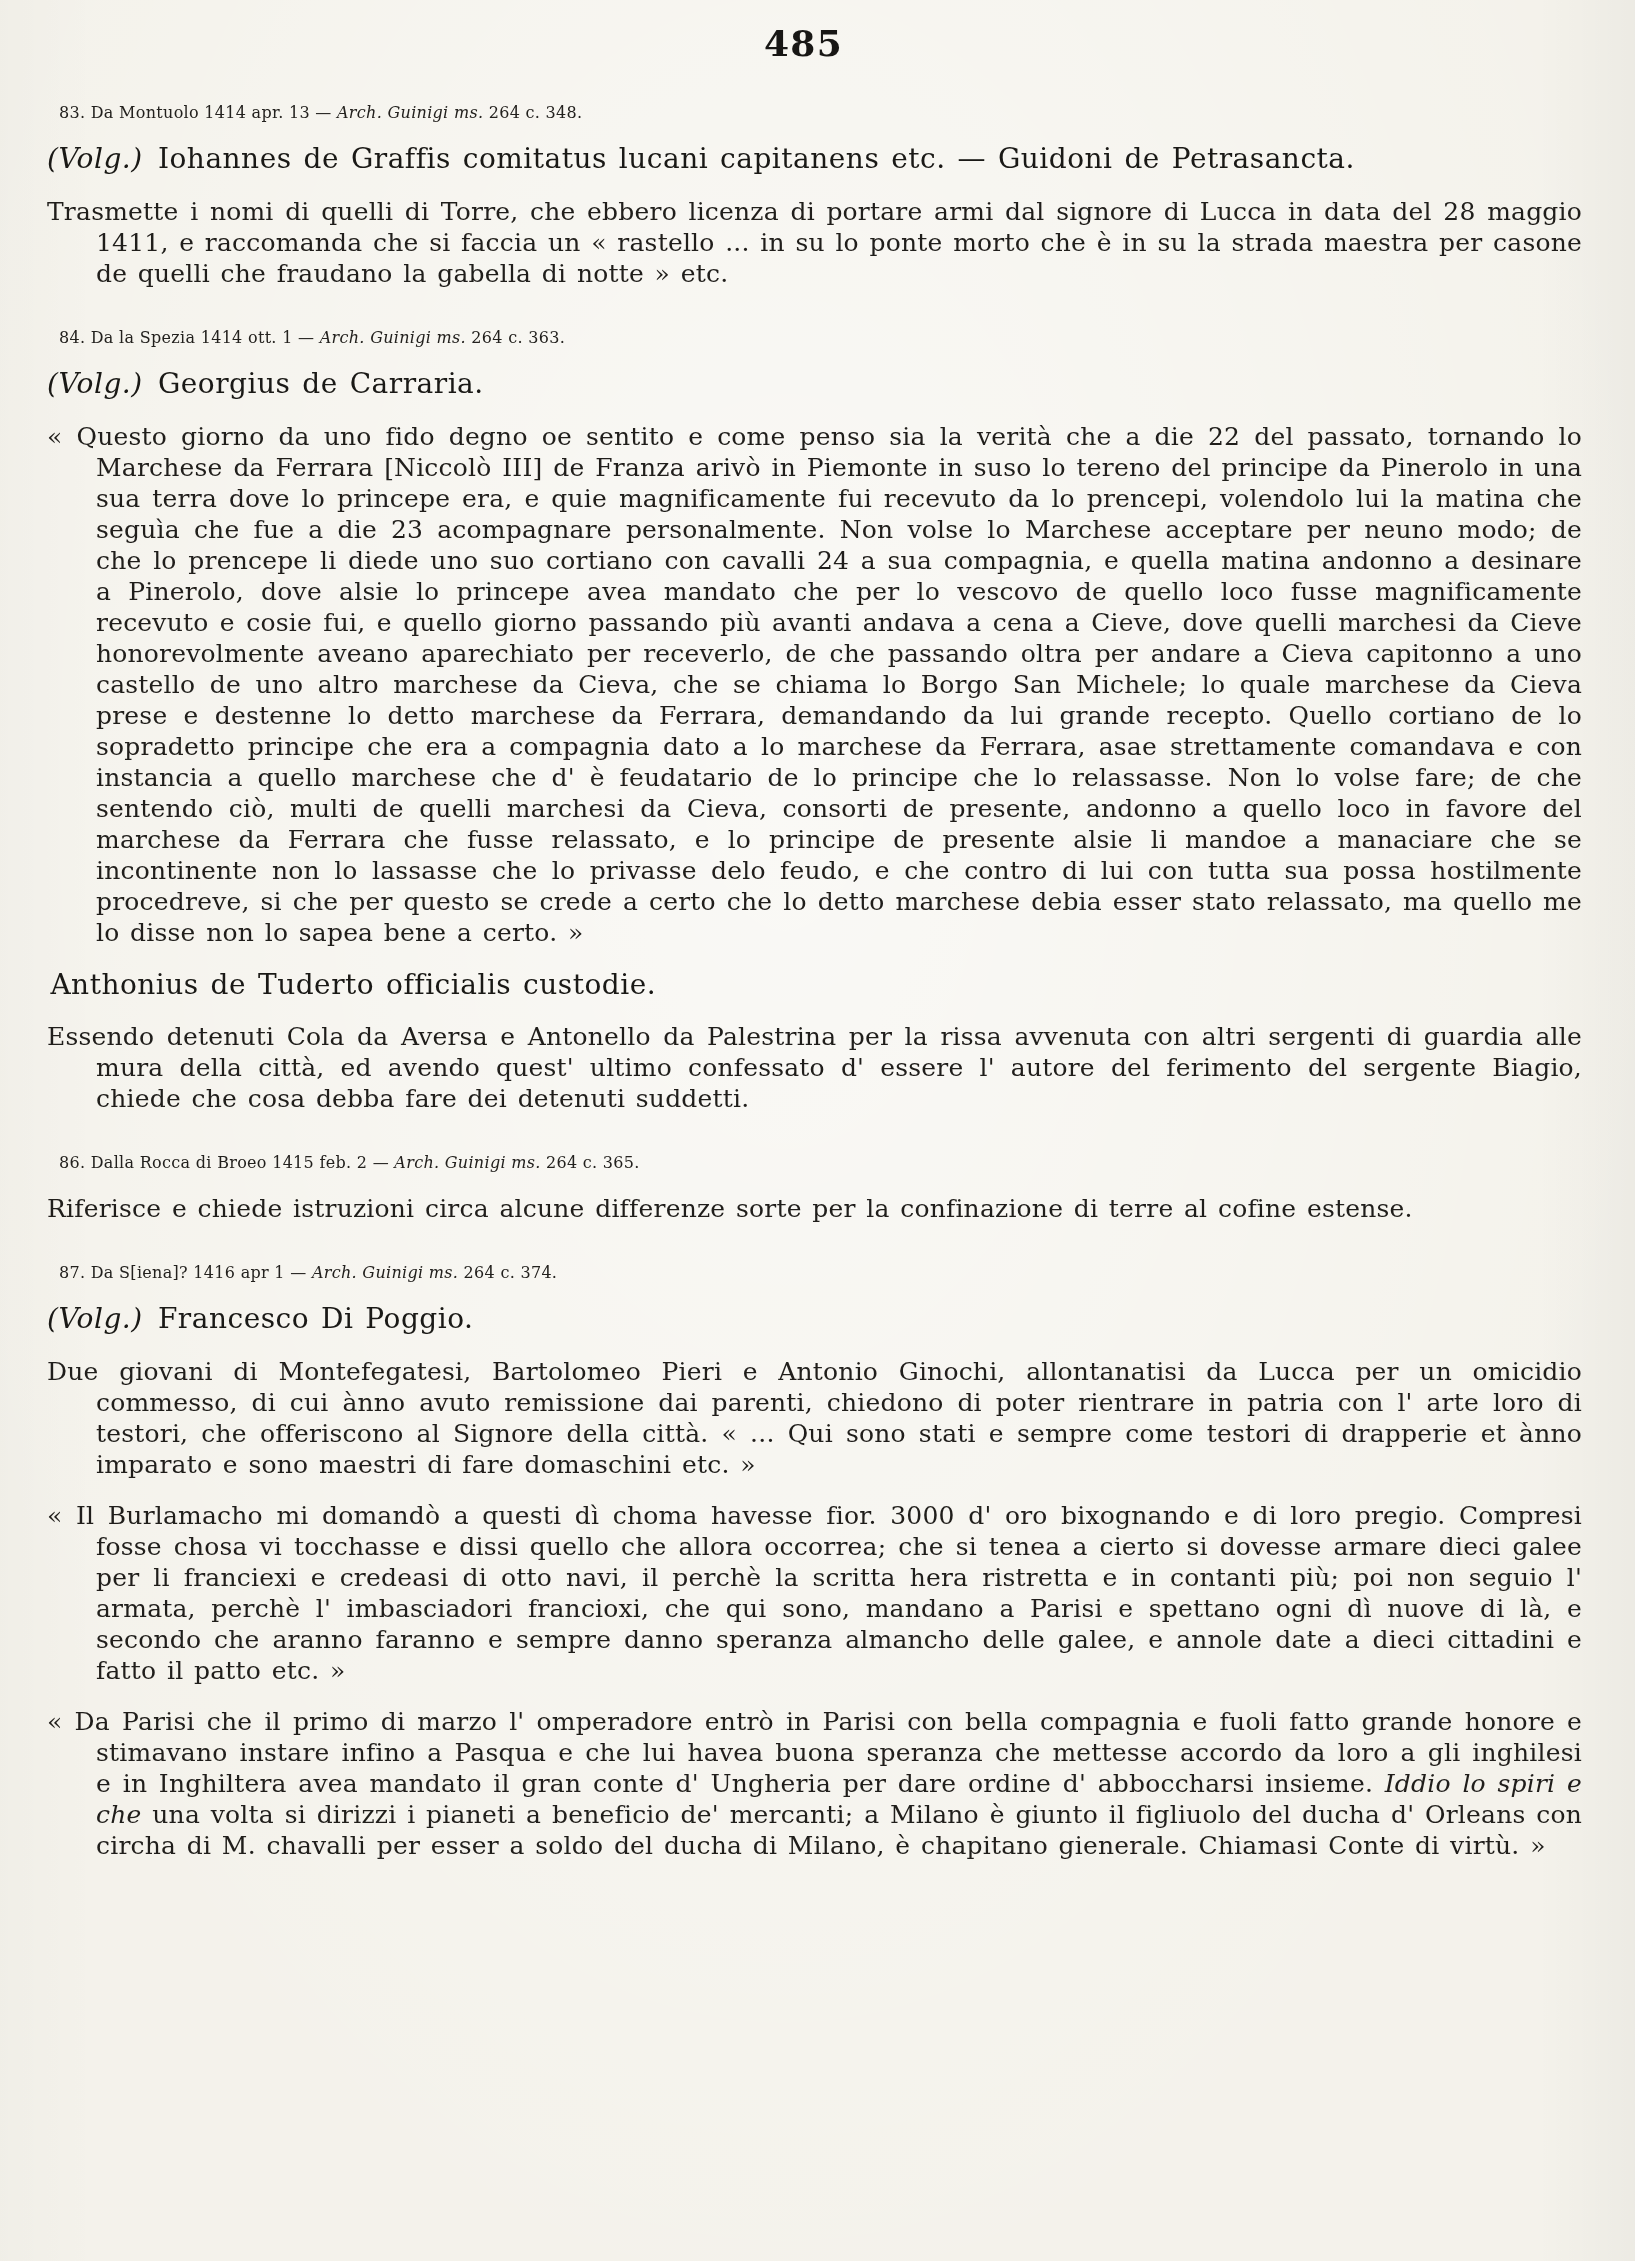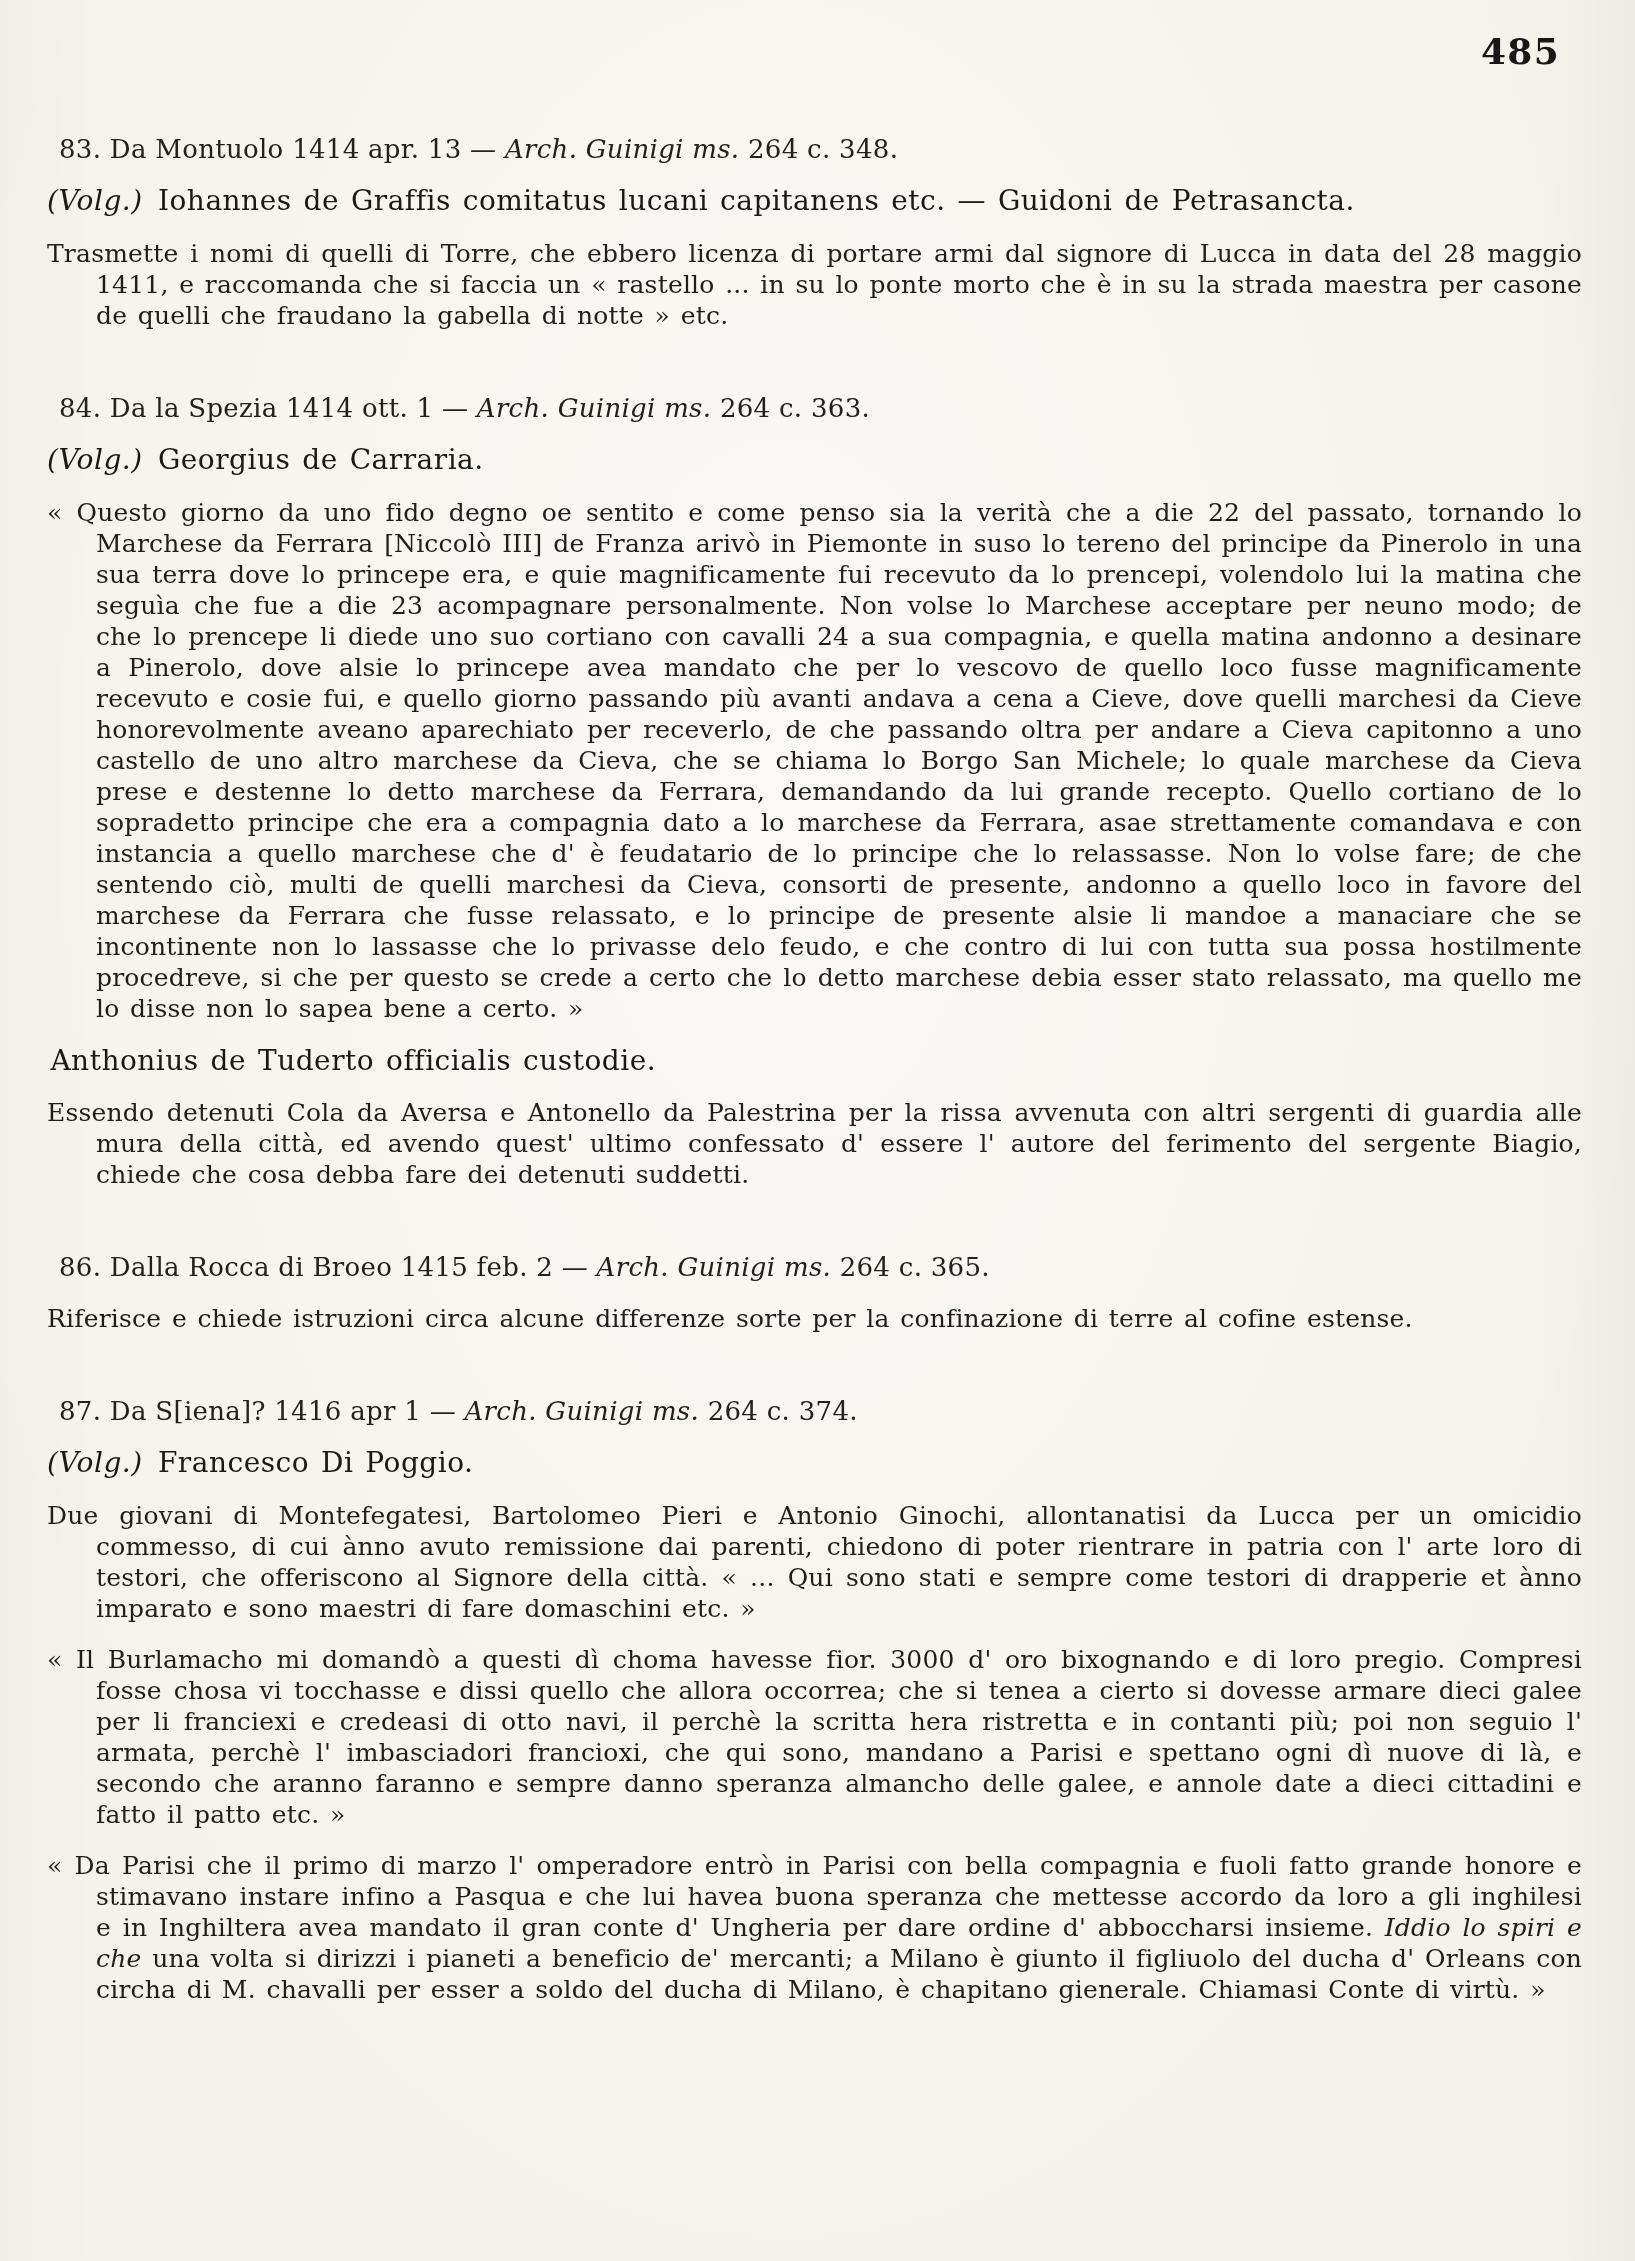--- a/index.html
+++ b/index.html
@@ -15,31 +15,30 @@
     box-sizing: border-box;
     width: 100%;
     height: 100%;
     padding: 22px 53px 34px 47px;
     background:
       radial-gradient(ellipse at 48% 35%, rgba(255,255,255,0.55), rgba(255,255,255,0) 75%),
       linear-gradient(to right, rgba(0,0,0,0.015), rgba(0,0,0,0) 6%, rgba(0,0,0,0) 94%, rgba(0,0,0,0.03)),
       #f4f2eb;
   }
   .page-number {
-    text-align: right;
+    text-align: center;
     font-size: 36px;
     font-weight: bold;
     letter-spacing: 1.3px;
     padding-right: 22px;
     color: #181715;
-    margin-top: 8px;
   }
   .entry-header {
-    font-size: 26px;
-    margin-top: 62px;
+    font-size: 16px;
+    margin-top: 39px;
     padding-left: 12px;
     letter-spacing: 0.3px;
     color: #23211e;
   }
   .entry-header .arch { font-style: italic; }
   .entry-title {
     font-size: 28px;
     margin-top: 20.4px;
     letter-spacing: 0.5px;
     word-spacing: 2.5px;

